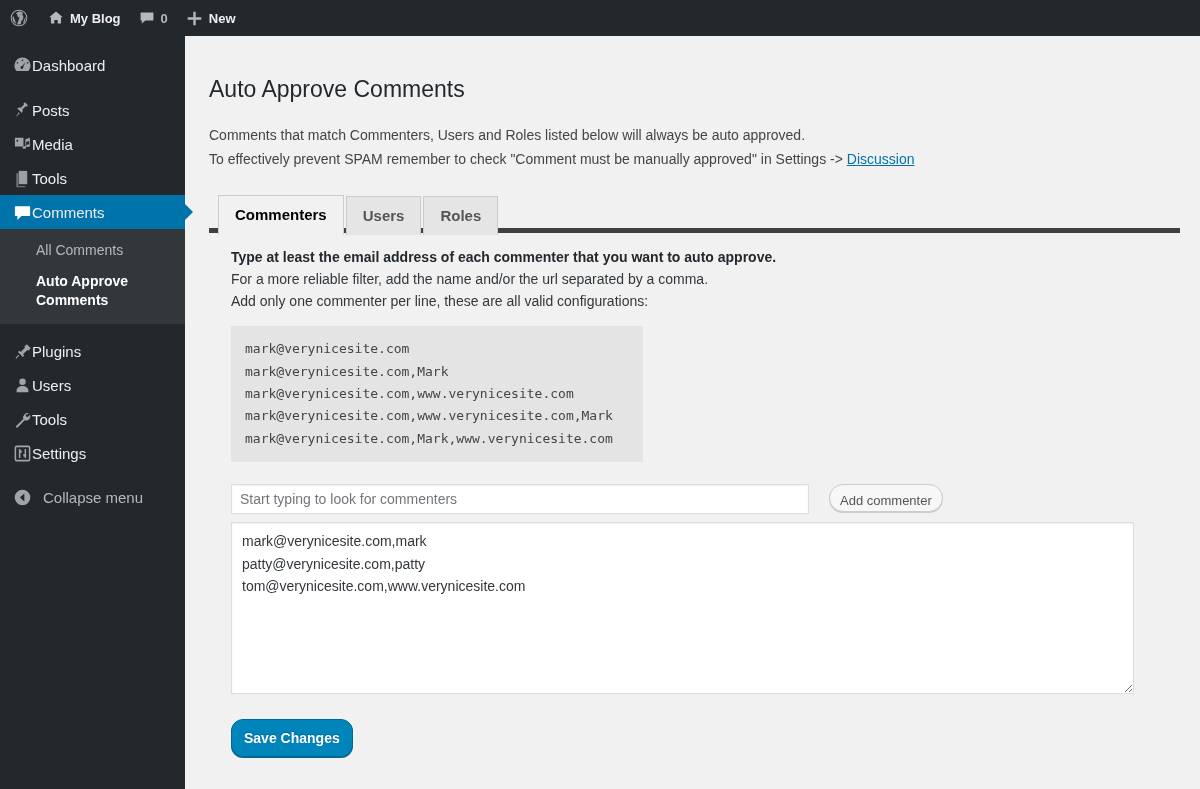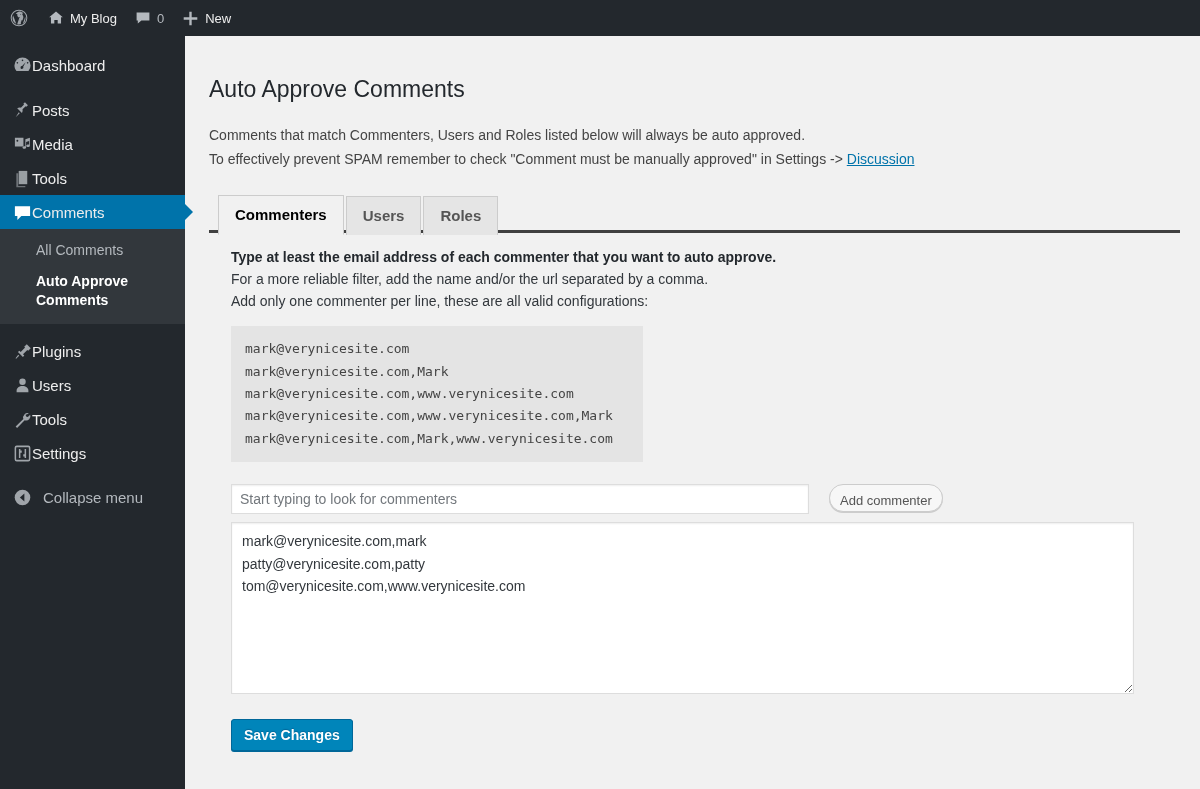--- a/index.html
+++ b/index.html
@@ -15,20 +15,21 @@
 
   
   #adminbar {
     position: absolute; top: 0; left: 0;
     width: 1200px; height: 36px;
     background: #23282d;
     display: flex; align-items: center;
     color: #b4b9be;
     font-size: 13px;
     z-index: 30;
+    font-weight: bold;
   }
   .ab-item {
     display: flex; align-items: center;
     height: 36px;
     padding: 0 9px;
     gap: 6px;
     color: #b4b9be;
     text-decoration: none;
     cursor: pointer;
     white-space: nowrap;
@@ -137,21 +138,21 @@
   p.intro a {
     color: #0073aa;
     text-decoration: underline;
   }
 
   
   .nav-tabs {
     position: relative;
     margin: 24px 0 0 0;
     padding-left: 9px;
-    border-bottom: 3px solid #404040;
+    border-bottom: 5px solid #404040;
     height: 39px;
   }
   .nav-tab {
     display: inline-block;
     position: relative;
     top: 1px;
     padding: 8px 16px 9px 16px;
     margin: 0 2px -1px 0;
     font-size: 15px;
     line-height: 1.4;
@@ -241,28 +242,28 @@
     border: 1px solid #ddd;
     box-shadow: 0 1px 2px rgba(0,0,0,.07) inset;
     resize: both;
     outline: none;
     font-family: "Liberation Sans", sans-serif;
     overflow: hidden;
   }
 
   button.primary {
     margin-top: 25px;
-    height: 32px;
+    height: 38px;
     padding: 0 12px;
     font-size: 14px;
     font-weight: 600;
     color: #fff;
     background: #0085ba;
     border: 1px solid #006799;
-    border-radius: 3px;
+    border-radius: 12px;
     box-shadow: 0 1px 0 #006799;
     cursor: pointer;
     text-shadow: 0 -1px 1px #006799;
     font-family: "Liberation Sans", sans-serif;
   }
 </style>
 </head>
 <body>
 
 <div id="adminbar">

